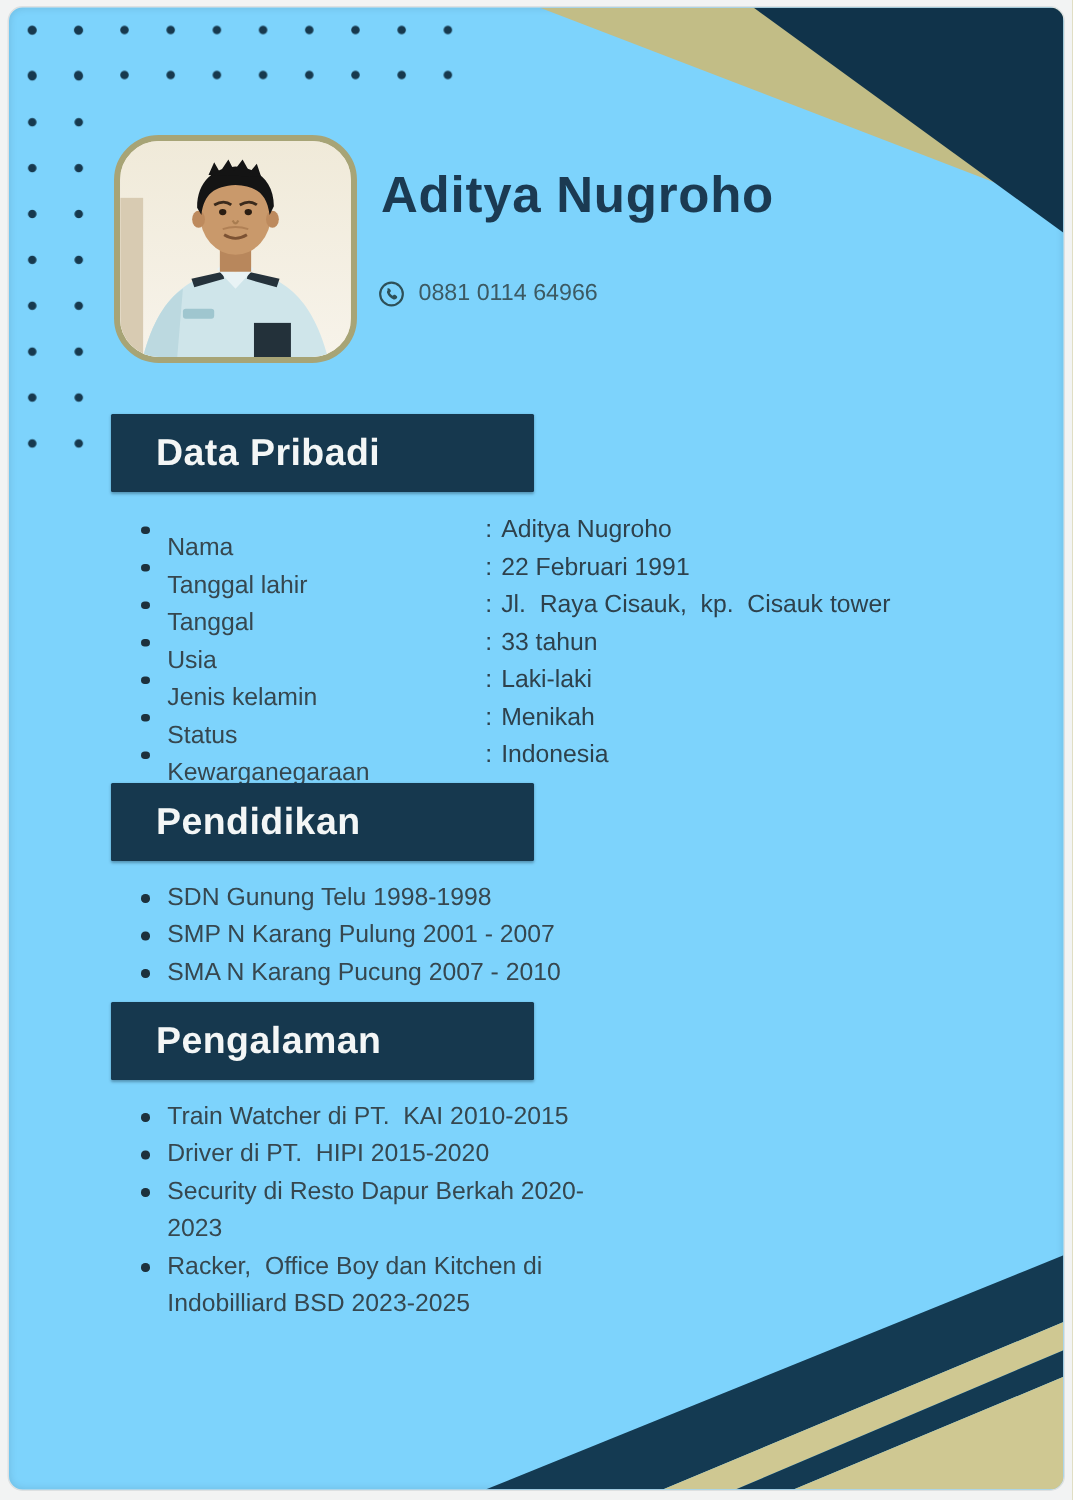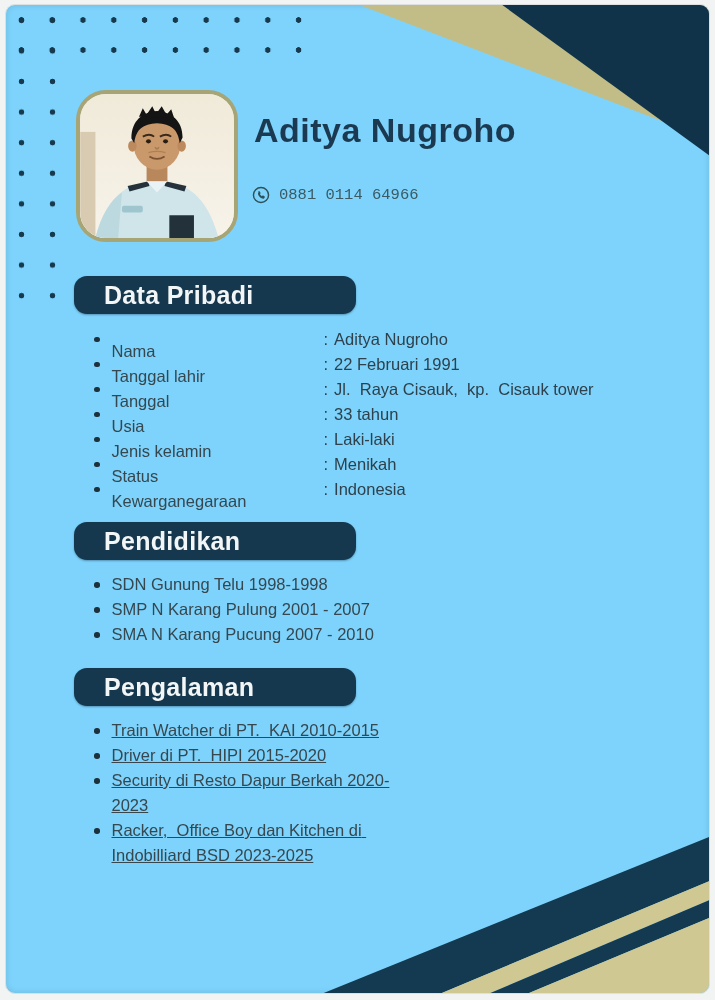--- a/index.html
+++ b/index.html
@@ -34,45 +34,45 @@
     border:4px solid #a7a476;border-radius:30px;overflow:hidden;
     background:#efe9dd;box-sizing:border-box;
   }
   .photo svg{display:block;width:100%;height:100%;}
 
   .name{
     position:absolute;left:248px;top:106px;
     font-size:34px;font-weight:700;color:#1b3a52;letter-spacing:.5px;
   }
   .contact{position:absolute;left:246px;top:181px;}
-  .c-row{display:flex;align-items:flex-start;margin-bottom:7px;height:19px;font-family:Liberation Mono, monospace;}
+  .c-row{display:flex;align-items:flex-end;margin-bottom:7px;height:19px;}
   .c-row .cicon{width:18px;height:18px;margin-right:9px;flex:0 0 auto;}
   .c-row .ctext{font-size:15.5px;color:#3c5a63;}
 
   .section{position:absolute;left:68px;right:26px;}
   .s1{top:271px;} .s2{top:517px;} .s3{top:663px;}
   .pill{
-    width:252px;height:38px;background:#16384e;border-radius:13px;
+    width:252px;height:52px;background:#16384e;border-radius:1px;
     display:flex;align-items:center;padding-left:30px;
     color:#f3f6f6;font-size:25px;font-weight:700;letter-spacing:.3px;
     box-shadow:0 1px 2px rgba(10,30,45,.35);
   }
   .rows{margin-top:13px;}
   .frow{display:flex;align-items:center;height:25px;}
   .dot-b{width:5.5px;height:5.5px;border-radius:50%;background:#1d313d;margin:0 12px 0 20px;flex:0 0 auto;}
   .flabel{width:212px;flex:0 0 auto;font-size:16.5px;color:#36474f;margin-top:24px;}
   .fsep{font-size:16.5px;color:#2e414c;}
   .fvalue{font-size:16.5px;color:#2e414c;margin-left:6px;white-space:pre-wrap;}
 
   .ulist{margin-top:12px;}
   .litem{display:flex;line-height:25px;}
   .litem .dot-b{margin-top:10px;}
   .itext{font-size:16.5px;color:#36474f;white-space:pre-wrap;}
   .s2 .itext{max-width:430px;}
-  .s3 .itext{max-width:280px;text-decoration:underline;}
+  .s3 .itext{max-width:280px;}
 </style>
 </head>
 <body>
 
 <div class="page">
 
   <div class="deco">
     <div class="top-khaki"></div>
     <div class="top-navy"></div>
     <div class="b-navy-big"></div>

